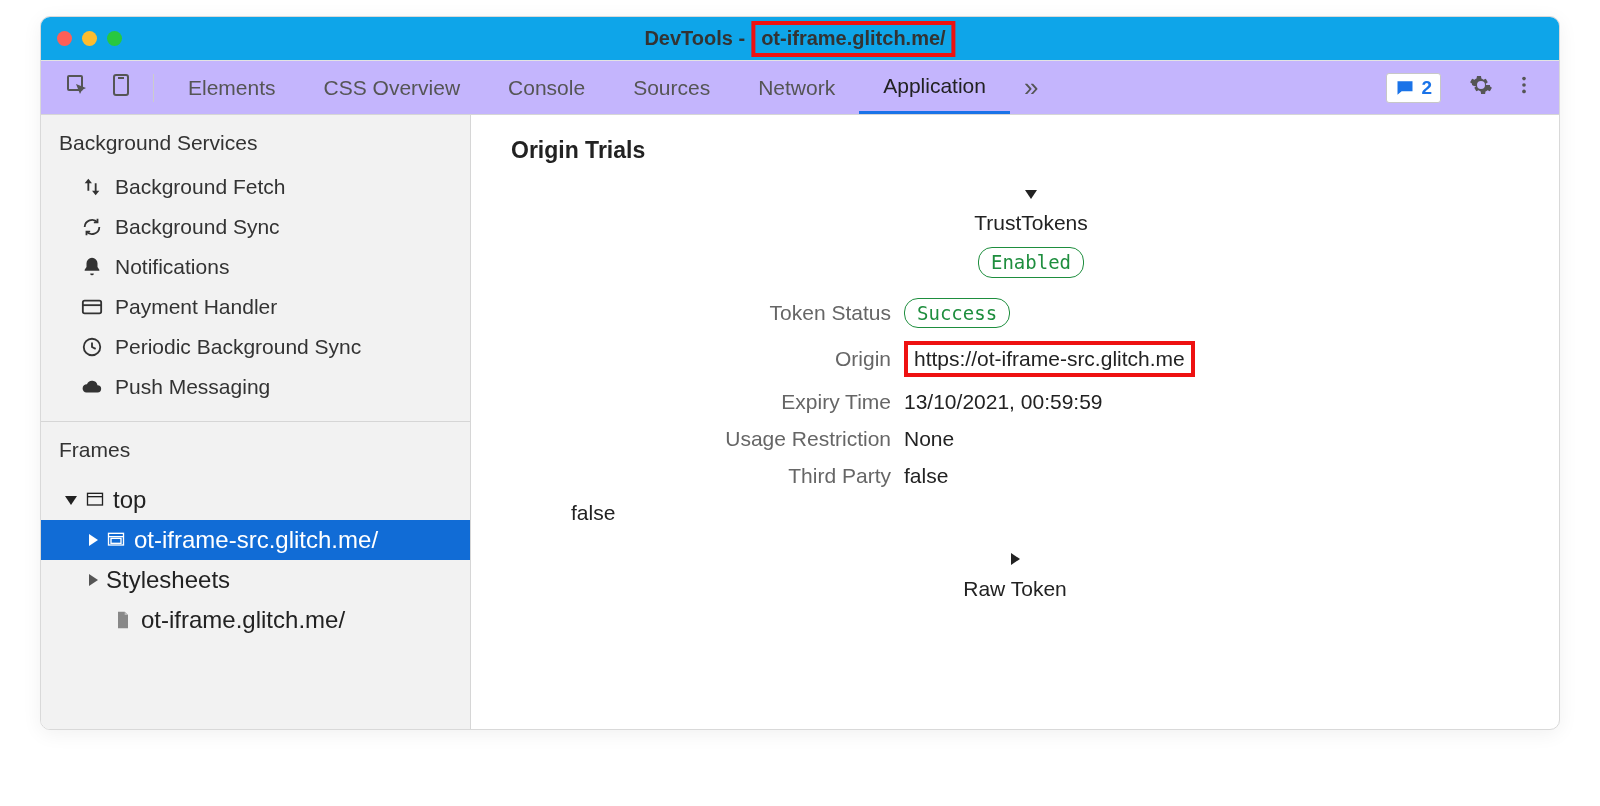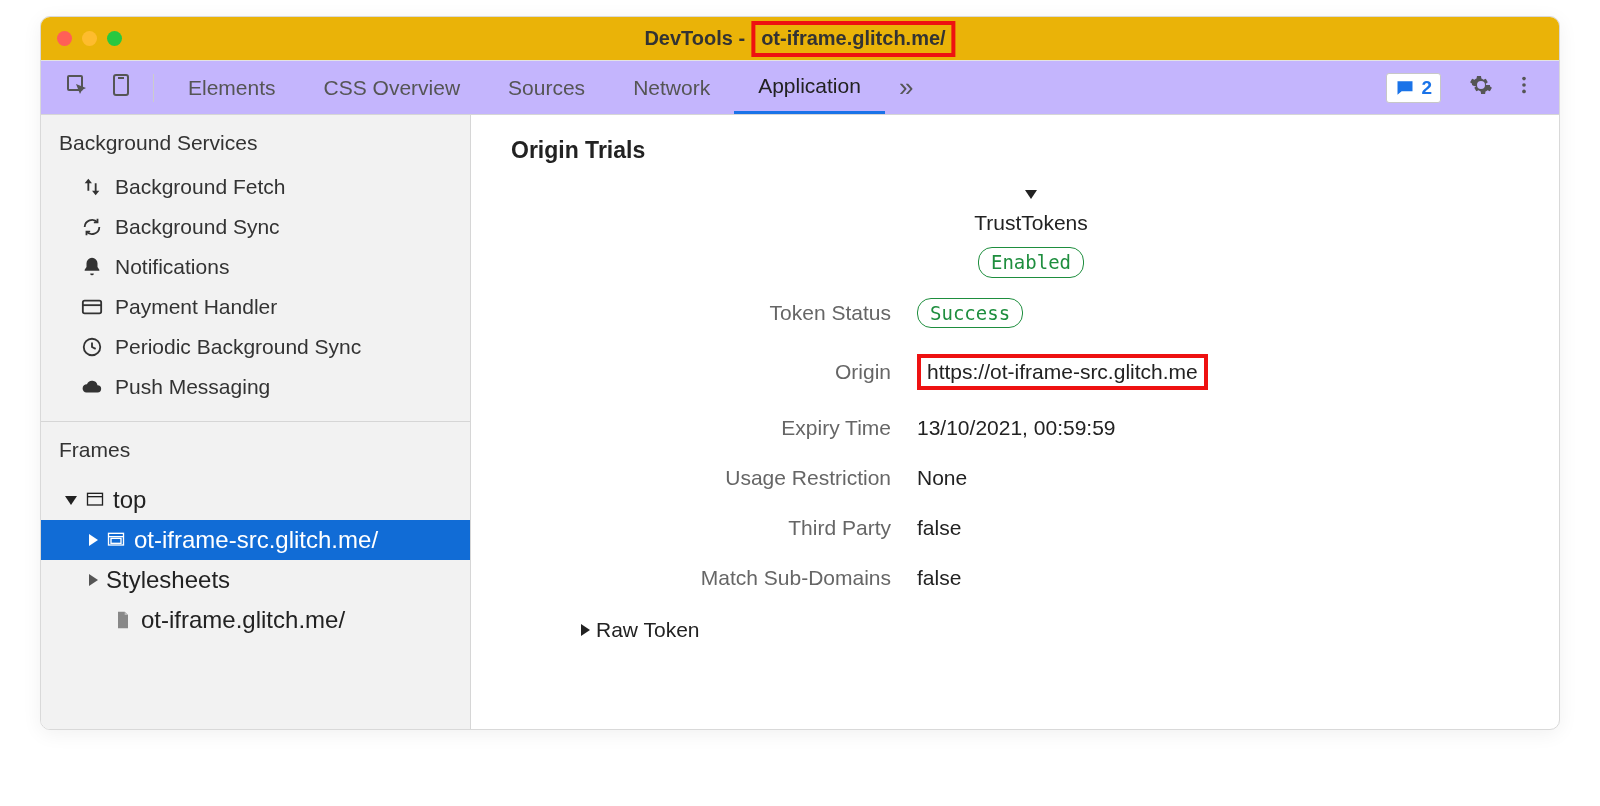--- a/index.html
+++ b/index.html
@@ -16,21 +16,21 @@
     width: 1520px;
     margin-top: 16px;
     border: 1px solid #d9d9d9;
     border-radius: 10px;
     background: #fff;
     box-shadow: 0 4px 20px rgba(0,0,0,0.06);
     overflow: hidden;
   }
   .titlebar {
     height: 44px;
-    background: #eab308;
+    background: #0ea5e9;
     border-bottom: 1px solid #e3e3e3;
     display: flex;
     align-items: center;
     padding: 0 16px;
     position: relative;
   }
   .traffic {
     display: flex;
     gap: 10px;
   }
@@ -191,34 +191,35 @@
     padding: 2px 12px;
     line-height: 1.3;
   }
   .kv {
     display: grid;
     grid-template-columns: 320px auto;
     row-gap: 26px;
     column-gap: 26px;
     margin-left: 60px;
     align-items: center;
+    gap: 13px;
   }
   .kv .k { text-align: right; color: #666; }
   .kv .v { color: #222; }
   .kv .hl {
     border: 4px solid #e11;
     padding: 2px 6px;
     display: inline-block;
   }
   .raw-row {
     display: flex;
     align-items: center;
-    gap: 6px;
-    margin-left: 70px;
+    gap: 12px;
     margin-top: 28px;
+    flex-direction: column;
   }
   .frame-icon-wt { fill: none; stroke: currentColor; stroke-width: 1.6; }
 </style>
 </head>
 <body>
 
 <div class="window">
 
   <div class="titlebar">
     <div class="traffic">
@@ -245,20 +246,23 @@
         <line x1="9" y1="5" x2="15" y2="5"></line>
       </svg>
     </div>
     <div class="sep"></div>
 
     <div class="tab">
         <span>Elements</span>
       </div>
     <div class="tab">
         <span>CSS Overview</span>
+      </div>
+    <div class="tab">
+        <span>Console</span>
       </div>
     <div class="tab">
         <span>Sources</span>
       </div>
     <div class="tab">
         <span>Network</span>
       </div>
     <div class="tab active">
         <span>Application</span>
       </div>
@@ -387,21 +391,20 @@
 
         <div class="k">Expiry Time</div>
         <div class="v">13/10/2021, 00:59:59</div>
 
         <div class="k">Usage Restriction</div>
         <div class="v">None</div>
 
         <div class="k">Third Party</div>
         <div class="v">false</div>
 
-        <div class="k">Match Sub-Domains</div>
         <div class="v">false</div>
       </div>
 
       <div class="raw-row">
         <span class="tri right" style="color:#222;"></span>
         <span>Raw Token</span>
       </div>
     </div>
   </div>
 </div>

